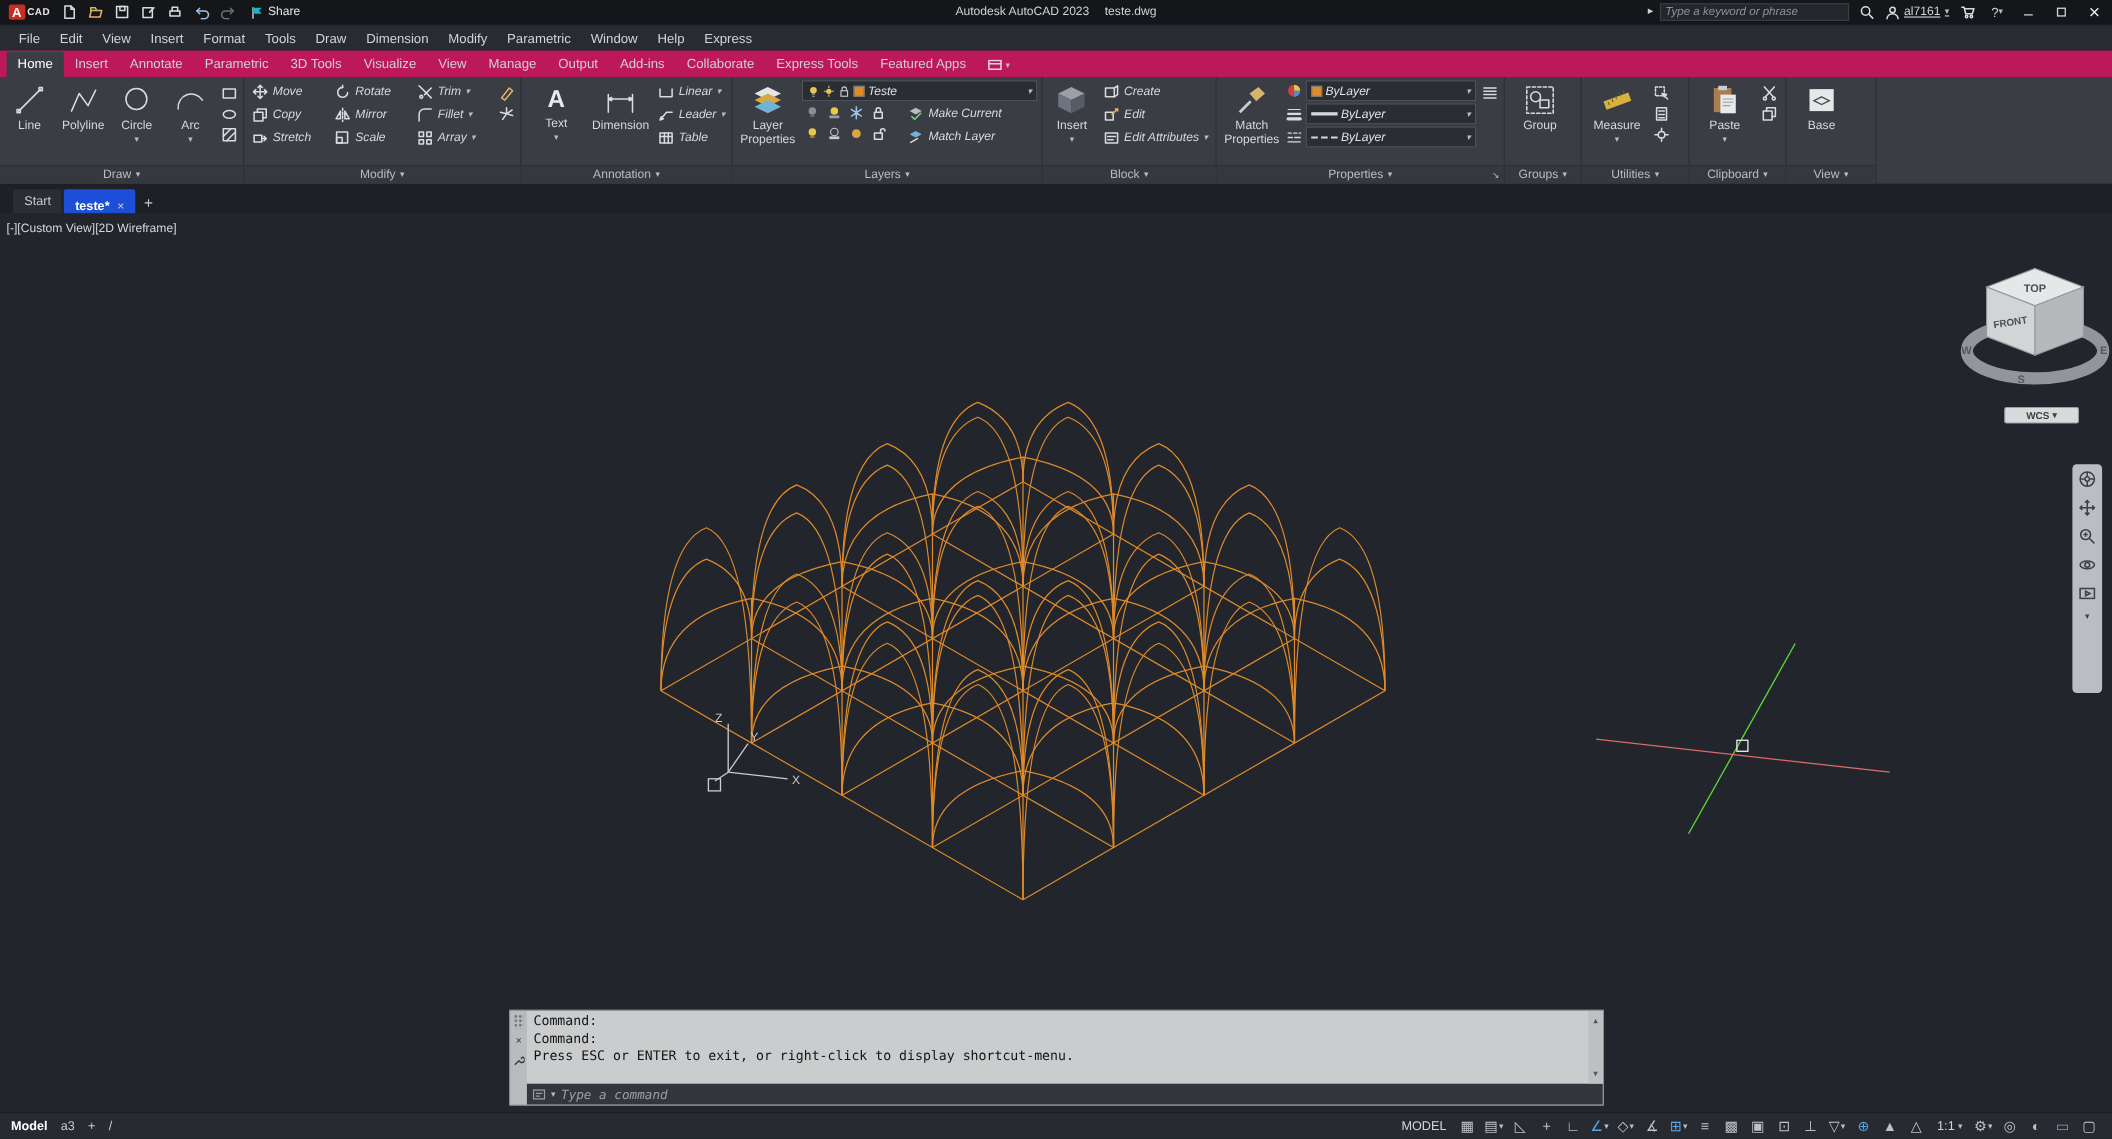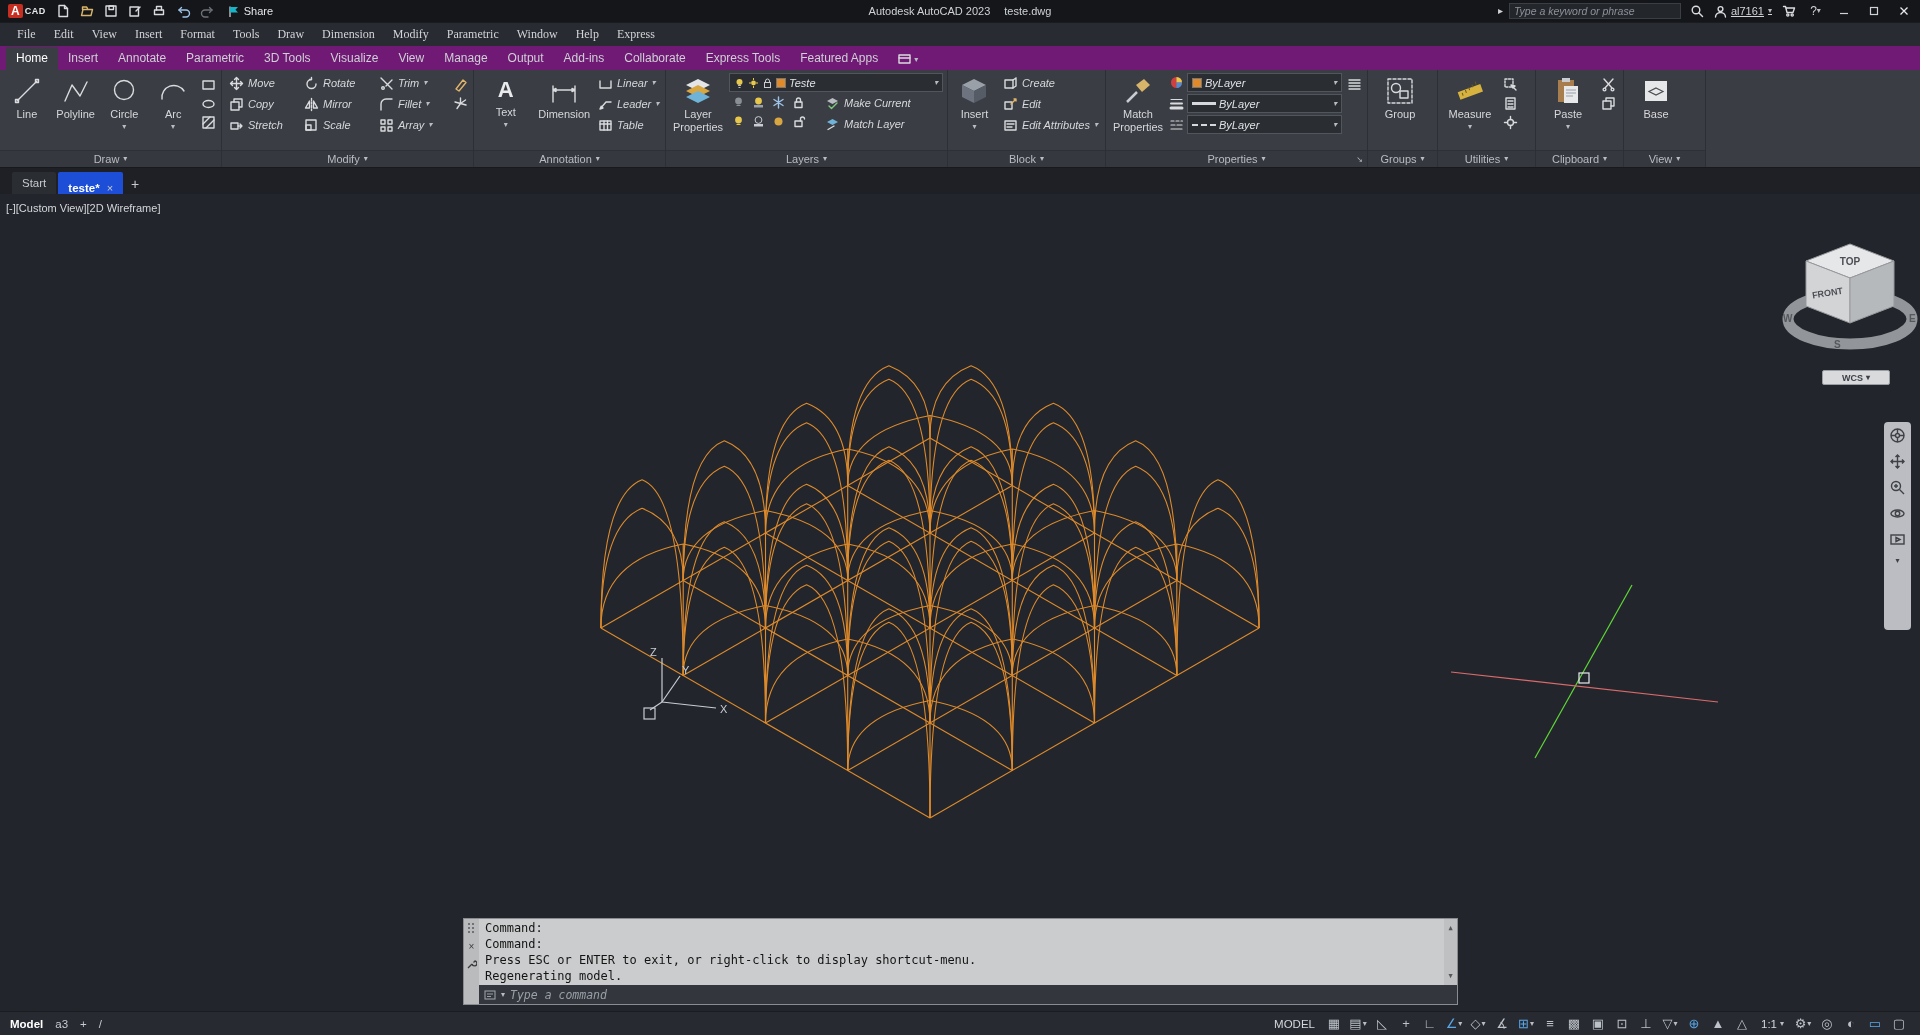--- a/index.html
+++ b/index.html
@@ -21,25 +21,25 @@
   .share { display:flex; align-items:center; gap:4px; color:#e4e6e9; padding:0 6px; }
   .tb-title { position:absolute; left:50%; transform:translateX(-50%); color:#cfd2d6; display:flex; gap:14px; }
   .tb-right { margin-left:auto; display:flex; align-items:center; gap:6px; }
   .searchbox { width:172px; height:16px; background:#23262b; border:1px solid #3a3e45; display:flex; align-items:center; padding:0 4px; gap:4px; }
   .searchbox input { flex:1; background:transparent; border:none; outline:none; color:#c8cacd; font-size:10.5px; font-family:"Liberation Sans",sans-serif; }
   .searchbox input::placeholder { color:#8d929a; font-style:italic; }
   .tb-user { display:flex; align-items:center; gap:4px; color:#d2d4d8;text-decoration:underline; }
   .winbtn { width:24px; height:18px; display:flex; align-items:center; justify-content:center; }
 
   
-  .menubar { height:24px; background:#282b31; display:flex; align-items:center; padding-left:8px; border-top:1px solid #1a1c20; flex:none;font-family:Liberation Serif, serif; }
+  .menubar { height:24px; background:#282b31; display:flex; align-items:center; padding-left:8px; border-top:1px solid #1a1c20; flex:none; }
   .menu-item { padding:0 9px; height:100%; display:flex; align-items:center; color:#d2d4d8; }
 
   
-  .tabrow { height:24px; background:#701a75; display:flex; align-items:flex-end; padding-left:6px; flex:none; }
+  .tabrow { height:24px; background:#be185d; display:flex; align-items:flex-end; padding-left:6px; flex:none; }
   .rtab { padding:4px 10px 5px; color:#cdd0d4; }
   .rtab.active { background:#3a3d43; color:#ffffff; border-radius:2px 2px 0 0; }
   .ribbon-opts { margin-left:10px; display:flex; align-items:center; gap:3px; padding-bottom:5px; }
 
   
   .ribbon { height:98px; background:#3a3d43; display:flex; border-bottom:1px solid #17191d; flex:none; }
   .panel { display:flex; flex-direction:column; border-right:1px solid #2c2f35; flex:none; }
   .panel-body { flex:1; display:flex; align-items:stretch; padding:3px 4px 2px; gap:3px; }
   .panel-label { height:17px; display:flex; align-items:center; justify-content:center; gap:4px; font-size:11px; color:#b9bcc1; background:#35383e; border-top:1px solid #2d3036; position:relative; }
   .bigbtn { width:56px; display:flex; flex-direction:column; align-items:center; padding-top:3px; gap:2px; font-size:11px; color:#d6d8dc; text-align:center; line-height:1.15; }
@@ -928,21 +928,20 @@
         <span class="cmd-x">×</span>
         <svg width="11" height="11">
             <path d="M2,9 L6,5 M6,5 a2.5,2.5 0 1 0 3,-3 l-1.5,1.5" stroke="#3a3c3f" stroke-width="1.3" fill="none"></path>
           </svg>
       </div>
       <div class="cmd-main">
         <div class="cmd-history">
           <div>Command:</div>
           <div>Command:</div>
           <div>Press ESC or ENTER to exit, or right-click to display shortcut-menu.</div>
-          <div>Regenerating model.</div>
           <div class="cmd-scroll">
               <span>▲</span>
               <span>▼</span>
             </div>
         </div>
         <div class="cmd-input">
           <svg width="12" height="12">
               <rect x="1" y="2" width="10" height="8" fill="none" stroke="#9aa0a8" stroke-width="1.1"></rect>
               <path d="M3,5 h6 M3,7.5 h4" stroke="#9aa0a8" stroke-width="1"></path>
             </svg>

